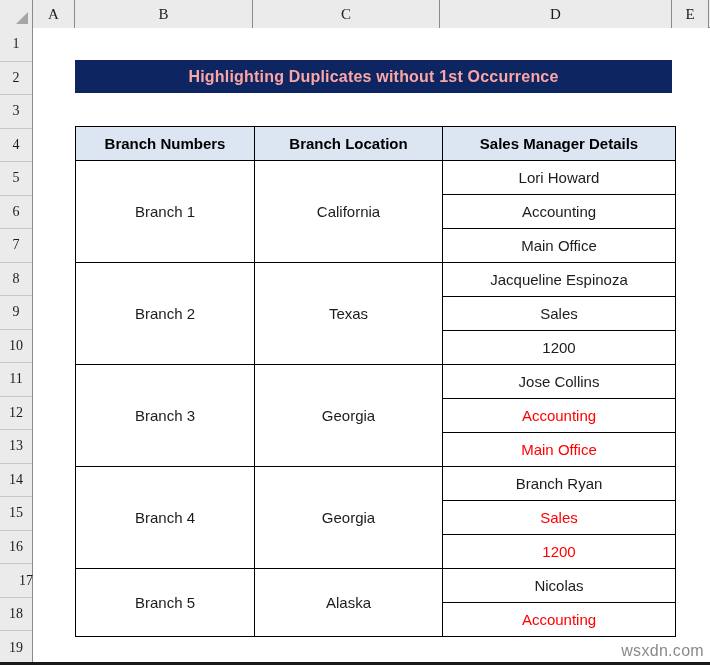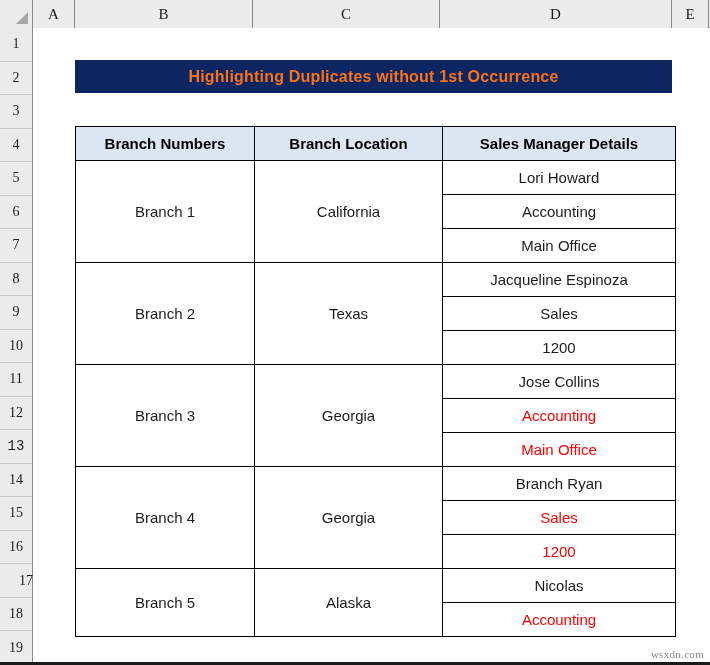--- a/index.html
+++ b/index.html
@@ -97,21 +97,21 @@
   }
 
   
   .title-banner {
     position: absolute;
     left: 42px;      
     top: 32px;       
     width: 597px;    
     height: 33px;
     background: #0d2661;
-    color: #f97316;
+    color: #fca5a5;
     font-size: 16px;
     font-weight: bold;
     display: flex;
     align-items: center;
     justify-content: center;
     letter-spacing: 0.2px;
   }
 
   
   .data-table {
@@ -144,23 +144,23 @@
   }
   .col-b { width: 178px; margin-top: 18px; }
   .col-c { width: 187px; }
   .col-d { width: 232px; }
 
   
   .watermark {
     position: absolute;
     right: 6px;
     bottom: 5px;
-    font-size: 11px;
+    font-size: 16px;
     color: #8a8a8a;
-    font-family: Liberation Serif, serif;
+    font-family: Liberation Sans, sans-serif;
     letter-spacing: 0.3px;
   }
 
   .bottom-rule {
     position: absolute;
     left: 0;
     bottom: 0;
     width: 710px;
     height: 3px;
     background: #1a1a1a;
@@ -190,21 +190,21 @@
       <div class="row-cell" style="height: 33.5263px;">3</div>
       <div class="row-cell" style="height: 33.5263px;">4</div>
       <div class="row-cell" style="height: 33.5263px;">5</div>
       <div class="row-cell" style="height: 33.5263px;">6</div>
       <div class="row-cell" style="height: 33.5263px;">7</div>
       <div class="row-cell" style="height: 33.5263px;">8</div>
       <div class="row-cell" style="height: 33.5263px;">9</div>
       <div class="row-cell" style="height: 33.5263px;">10</div>
       <div class="row-cell" style="height: 33.5263px;">11</div>
       <div class="row-cell" style="height: 33.5263px;">12</div>
-      <div class="row-cell" style="height: 33.5263px; font-family: Liberation Mono, monospace;">13</div>
+      <div class="row-cell" style="height: 33.5263px;">13</div>
       <div class="row-cell" style="height: 33.5263px;">14</div>
       <div class="row-cell" style="height: 33.5263px;">15</div>
       <div class="row-cell" style="height: 33.5263px;">16</div>
       <div class="row-cell" style="height: 33.5263px; padding-left: 20px;">17</div>
       <div class="row-cell" style="height: 33.5263px;">18</div>
       <div class="row-cell" style="height: 33.5263px;">19</div>
     </div>
 
   <div class="grid-body">
 

